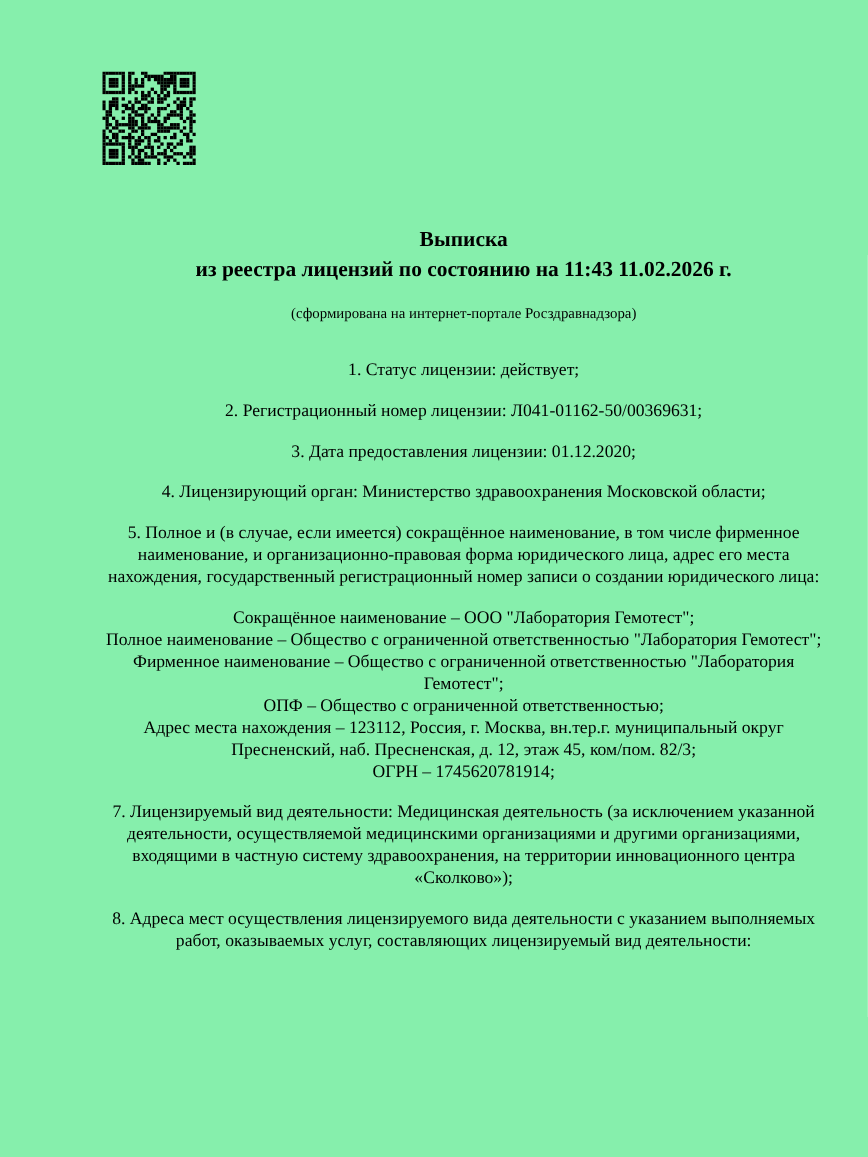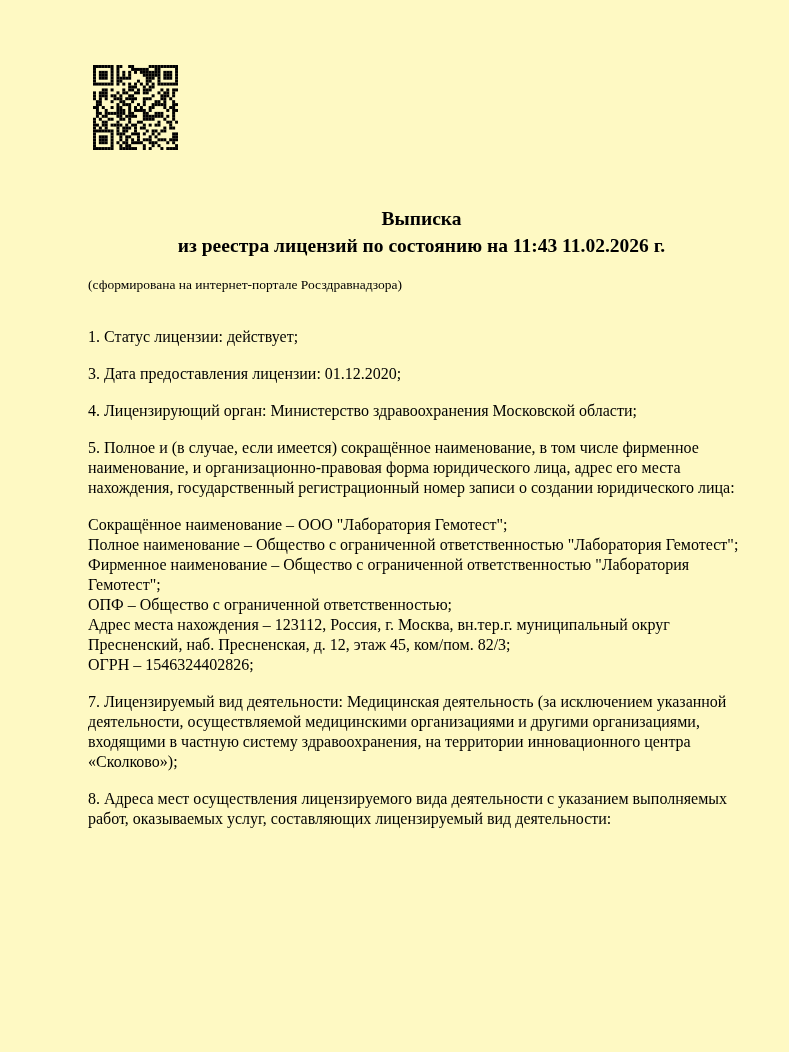--- a/index.html
+++ b/index.html
@@ -1,21 +1,21 @@
 <!DOCTYPE html>
 <html><head>
 <meta charset="utf-8">
 <style>
   * { margin: 0; padding: 0; box-sizing: border-box; }
   html, body { background: #ffffff; }
   .page {
     position: relative;
     width: 789px;
     height: 1052px;
-    background: #fef9c3;
+    background: #86efac;
     color: #000000;
     font-family: "Liberation Serif", "DejaVu Serif", serif;
     overflow: hidden;
   }
   .qr {
     position: absolute;
     left: 93px;
     top: 65px;
     width: 85px;
     height: 85px;
@@ -28,28 +28,29 @@
   }
   .title-block {
     padding-top: 205px;
     text-align: center;
     font-weight: bold;
     font-size: 19.5px;
     line-height: 27px;
   }
   .subtitle {
     margin-top: 17px;
-    text-align: left;
+    text-align: center;
     font-size: 13.5px;
     line-height: 17px;
   }
   .body-text {
     margin-top: 34px;
     font-size: 16px;
     line-height: 20px;
+    text-align: center;
   }
   .body-text .para { margin-bottom: 17px; }
   .org-block .line { margin: 0; }
 </style>
 </head>
 <body>
 
 <div class="page">
 
   <div class="qr" id="qr"><svg xmlns="http://www.w3.org/2000/svg" width="85" height="85">
@@ -491,31 +492,32 @@
 
     <div class="title-block">
       <div>Выписка</div>
       <div>из реестра лицензий по состоянию на 11:43 11.02.2026 г.</div>
     </div>
 
     <div class="subtitle">(сформирована на интернет-портале Росздравнадзора)</div>
 
     <div class="body-text">
       <div class="para">1. Статус лицензии: действует;</div>
+      <div class="para">2. Регистрационный номер лицензии: Л041-01162-50/00369631;</div>
       <div class="para">3. Дата предоставления лицензии: 01.12.2020;</div>
       <div class="para">4. Лицензирующий орган: Министерство здравоохранения Московской области;</div>
       <div class="para">5. Полное и (в случае, если имеется) сокращённое наименование, в том числе фирменное наименование, и организационно-правовая форма юридического лица, адрес его места нахождения, государственный регистрационный номер записи о создании юридического лица:</div>
 
       <div class="para org-block">
         <div class="line">Сокращённое наименование – ООО "Лаборатория Гемотест";</div>
         <div class="line">Полное наименование – Общество с ограниченной ответственностью "Лаборатория Гемотест";</div>
         <div class="line">Фирменное наименование – Общество с ограниченной ответственностью "Лаборатория Гемотест";</div>
         <div class="line">ОПФ – Общество с ограниченной ответственностью;</div>
         <div class="line">Адрес места нахождения – 123112, Россия, г. Москва, вн.тер.г. муниципальный округ Пресненский, наб. Пресненская, д. 12, этаж 45, ком/пом. 82/3;</div>
-        <div class="line">ОГРН – 1546324402826;</div>
+        <div class="line">ОГРН – 1745620781914;</div>
       </div>
 
       <div class="para">7. Лицензируемый вид деятельности: Медицинская деятельность (за исключением указанной деятельности, осуществляемой медицинскими организациями и другими организациями, входящими в частную систему здравоохранения, на территории инновационного центра «Сколково»);</div>
       <div class="para">8. Адреса мест осуществления лицензируемого вида деятельности с указанием выполняемых работ, оказываемых услуг, составляющих лицензируемый вид деятельности:</div>
     </div>
 
   </div>
 </div>
 
 </body></html>

